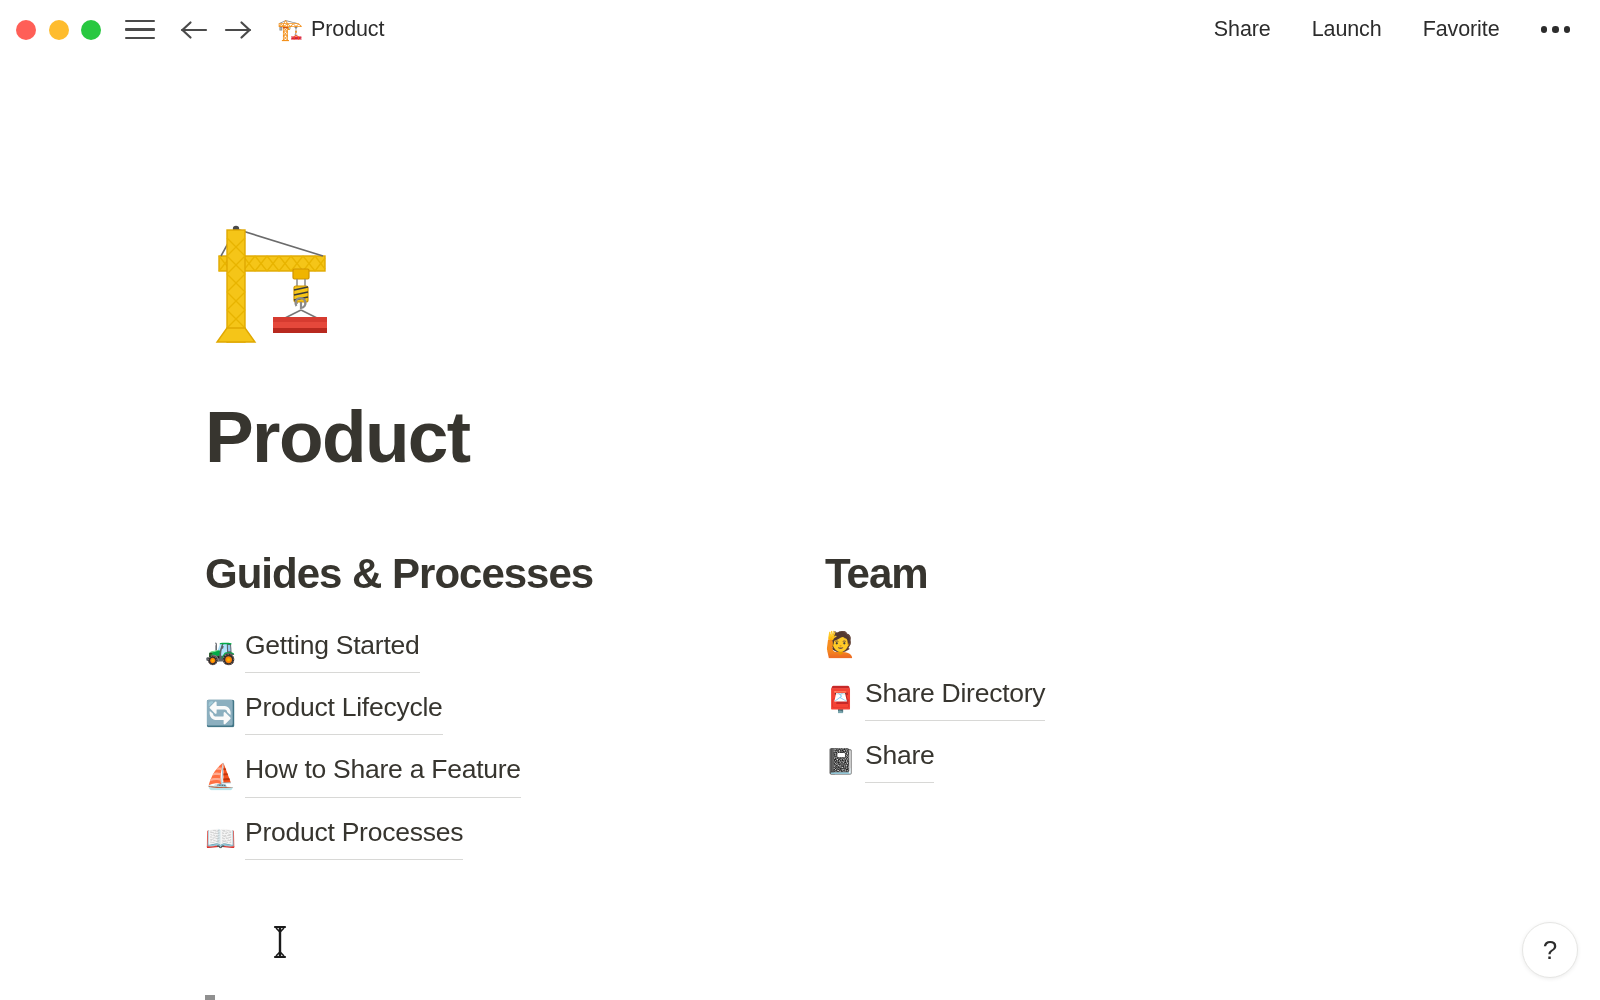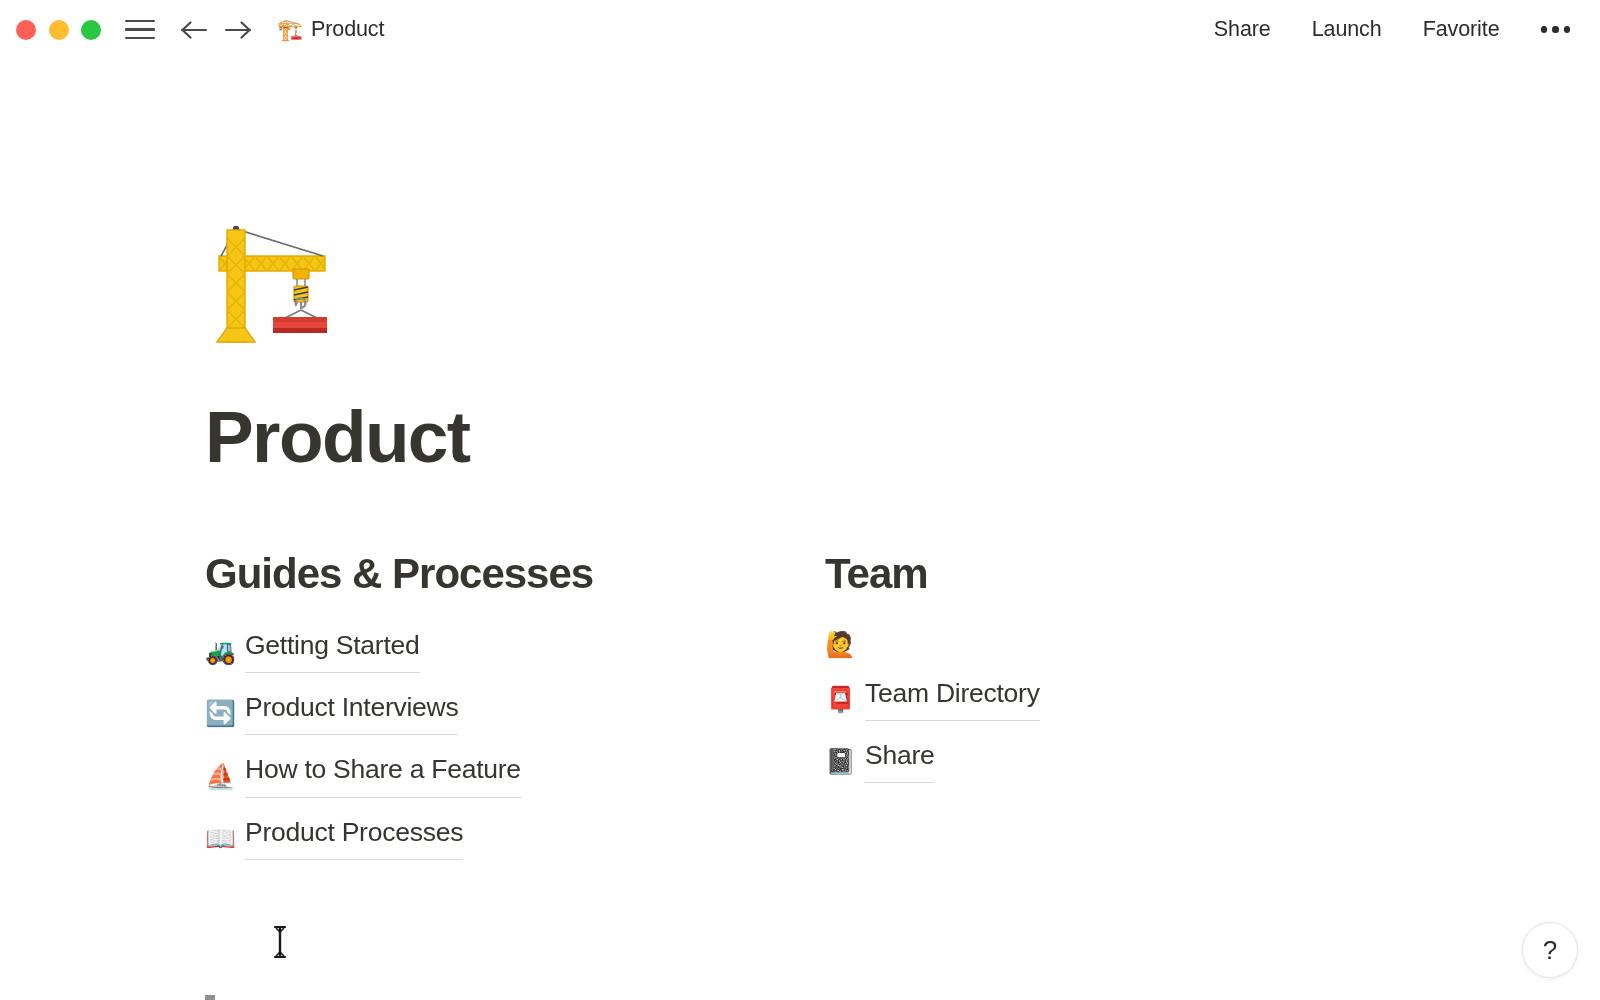--- a/index.html
+++ b/index.html
@@ -355,21 +355,21 @@
         <h2 class="col-heading">Guides &amp; Processes</h2>
         <div class="link-list">
 
           <div class="link-row">
             <span class="link-emoji">🚜</span>
             <span class="link-text">Getting Started</span>
           </div>
 
           <div class="link-row">
             <span class="link-emoji">🔄</span>
-            <span class="link-text">Product Interviews</span>
+            <span class="link-text">Product Lifecycle</span>
           </div>
 
           <div class="link-row">
             <span class="link-emoji">⛵</span>
             <span class="link-text">How to Share a Feature</span>
           </div>
 
           <div class="link-row">
             <span class="link-emoji">📖</span>
             <span class="link-text">Product Processes</span>
@@ -381,21 +381,21 @@
       <div class="col-team">
         <h2 class="col-heading">Team</h2>
         <div class="link-list">
 
           <div class="link-row">
             <span class="link-emoji">🙋</span>
           </div>
 
           <div class="link-row">
             <span class="link-emoji">📮</span>
-            <span class="link-text">Team Directory</span>
+            <span class="link-text">Share Directory</span>
           </div>
 
           <div class="link-row">
             <span class="link-emoji">📓</span>
             <span class="link-text">Share</span>
           </div>
 
         </div>
       </div>
 

